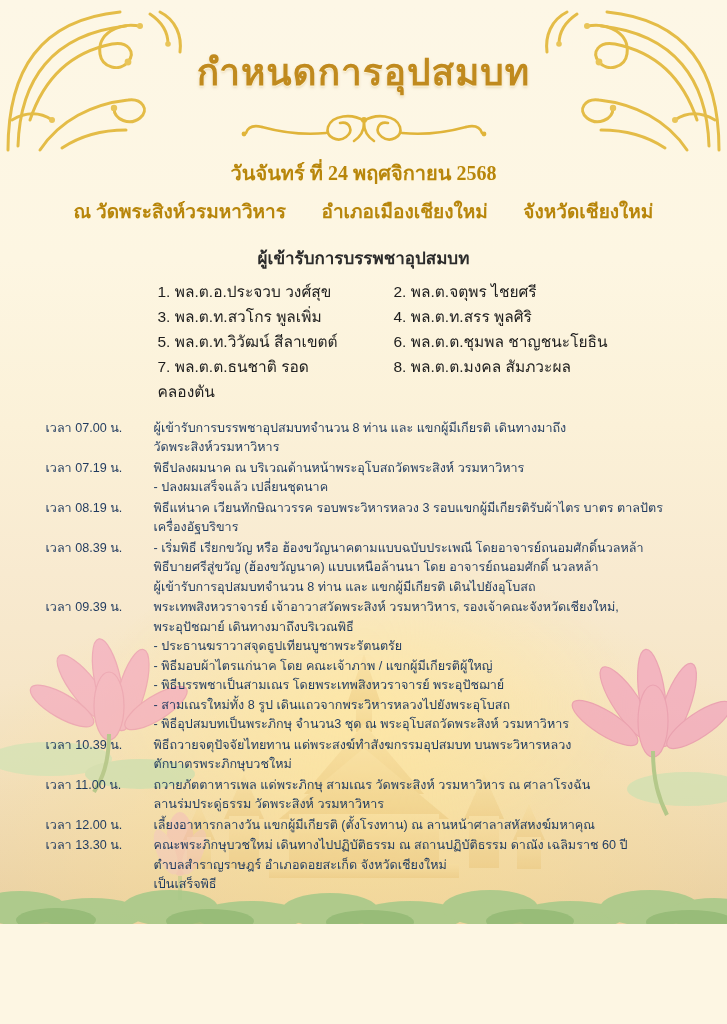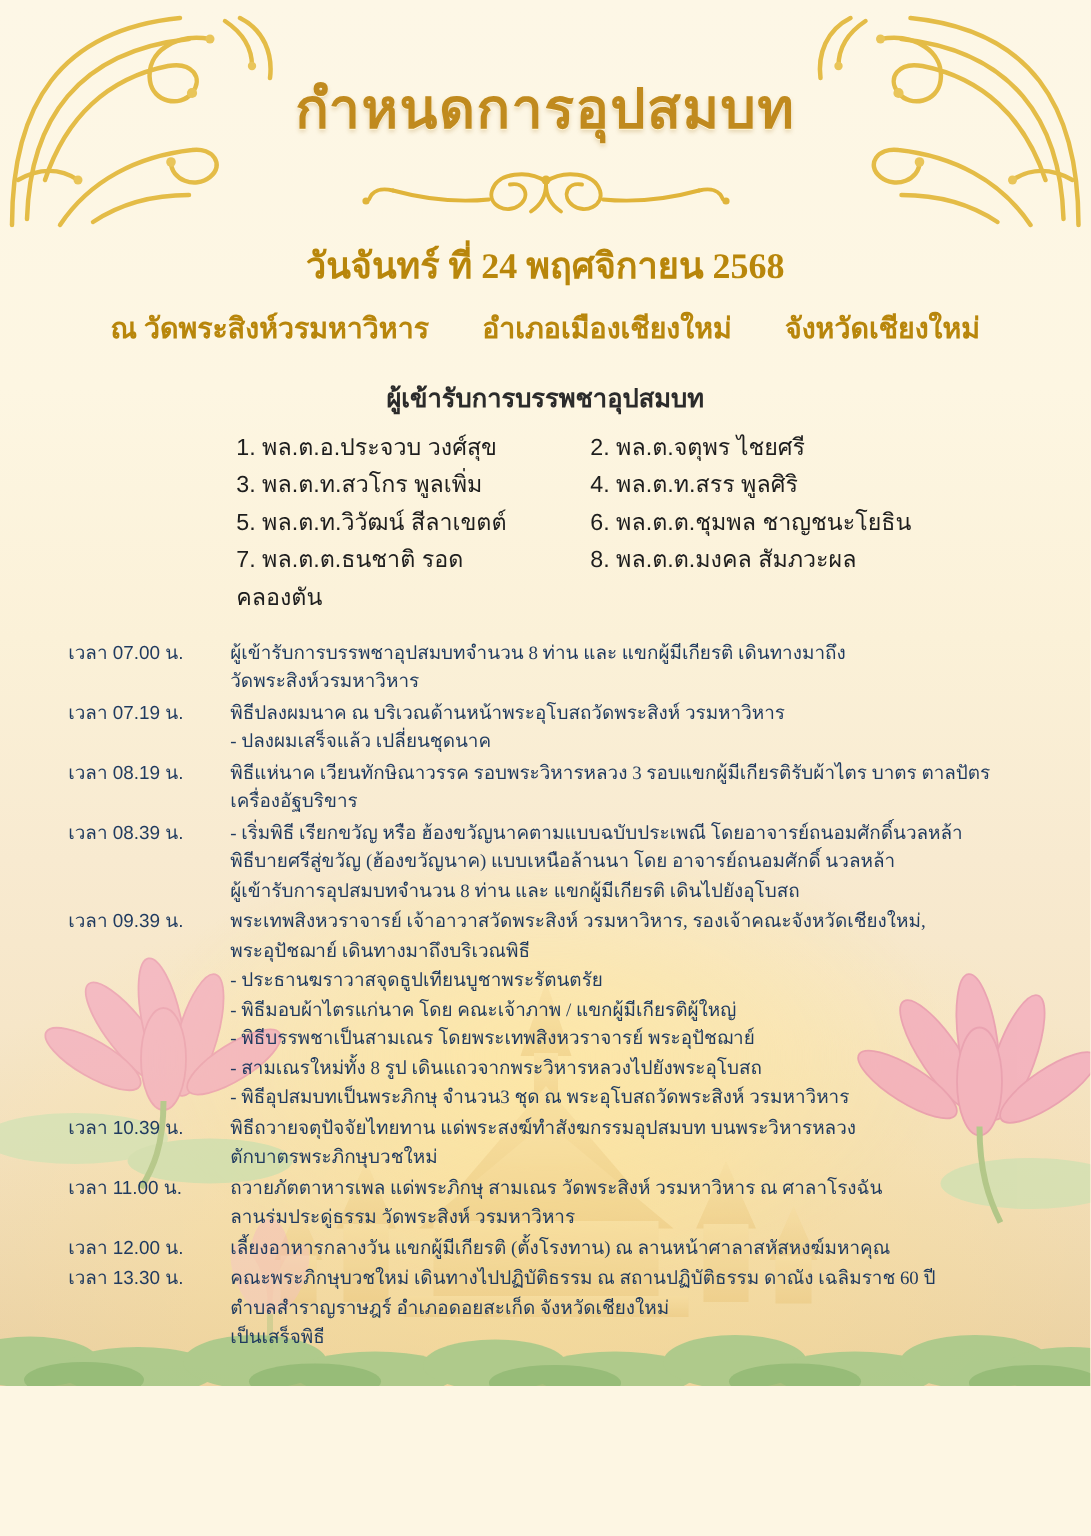--- a/index.html
+++ b/index.html
@@ -88,21 +88,21 @@
   .divider {
     width: 300px;
     height: 38px;
     margin: 10px auto 0;
   }
   .divider svg { width: 100%; height: 100%; display: block; }
 
   .date-line {
     text-align: center;
     margin-top: 8px;
-    font-size: 24px;
+    font-size: 20px;
     color: #b8860b;
     font-weight: 700;
     font-family: "Liberation Serif", serif;
     text-shadow: 0 1px 0 #fff6d8;
   }
   .venue-line {
     text-align: center;
     margin-top: 7px;
     font-size: 19px;
     color: #b8860b;
@@ -148,21 +148,21 @@
     color: #23303f;
     margin-bottom: 1px;
   }
   .sched-time {
     width: 108px;
     flex: 0 0 108px;
     color: #1f3a5f;
     white-space: nowrap;
   }
   .sched-text { flex: 1; color: #1f3a5f; }
-  .sched-text .cont { display: block; font-family: Liberation Serif, serif; }
+  .sched-text .cont { display: block; }
 
   .footer {
     width: 648px;
     margin: 34px auto 0;
     display: flex;
     align-items: baseline;
     font-size: 13.5px;
     color: #8a6d20;
   }
   .footer-label { width: 112px; flex: 0 0 112px; padding-left: 62px; }

